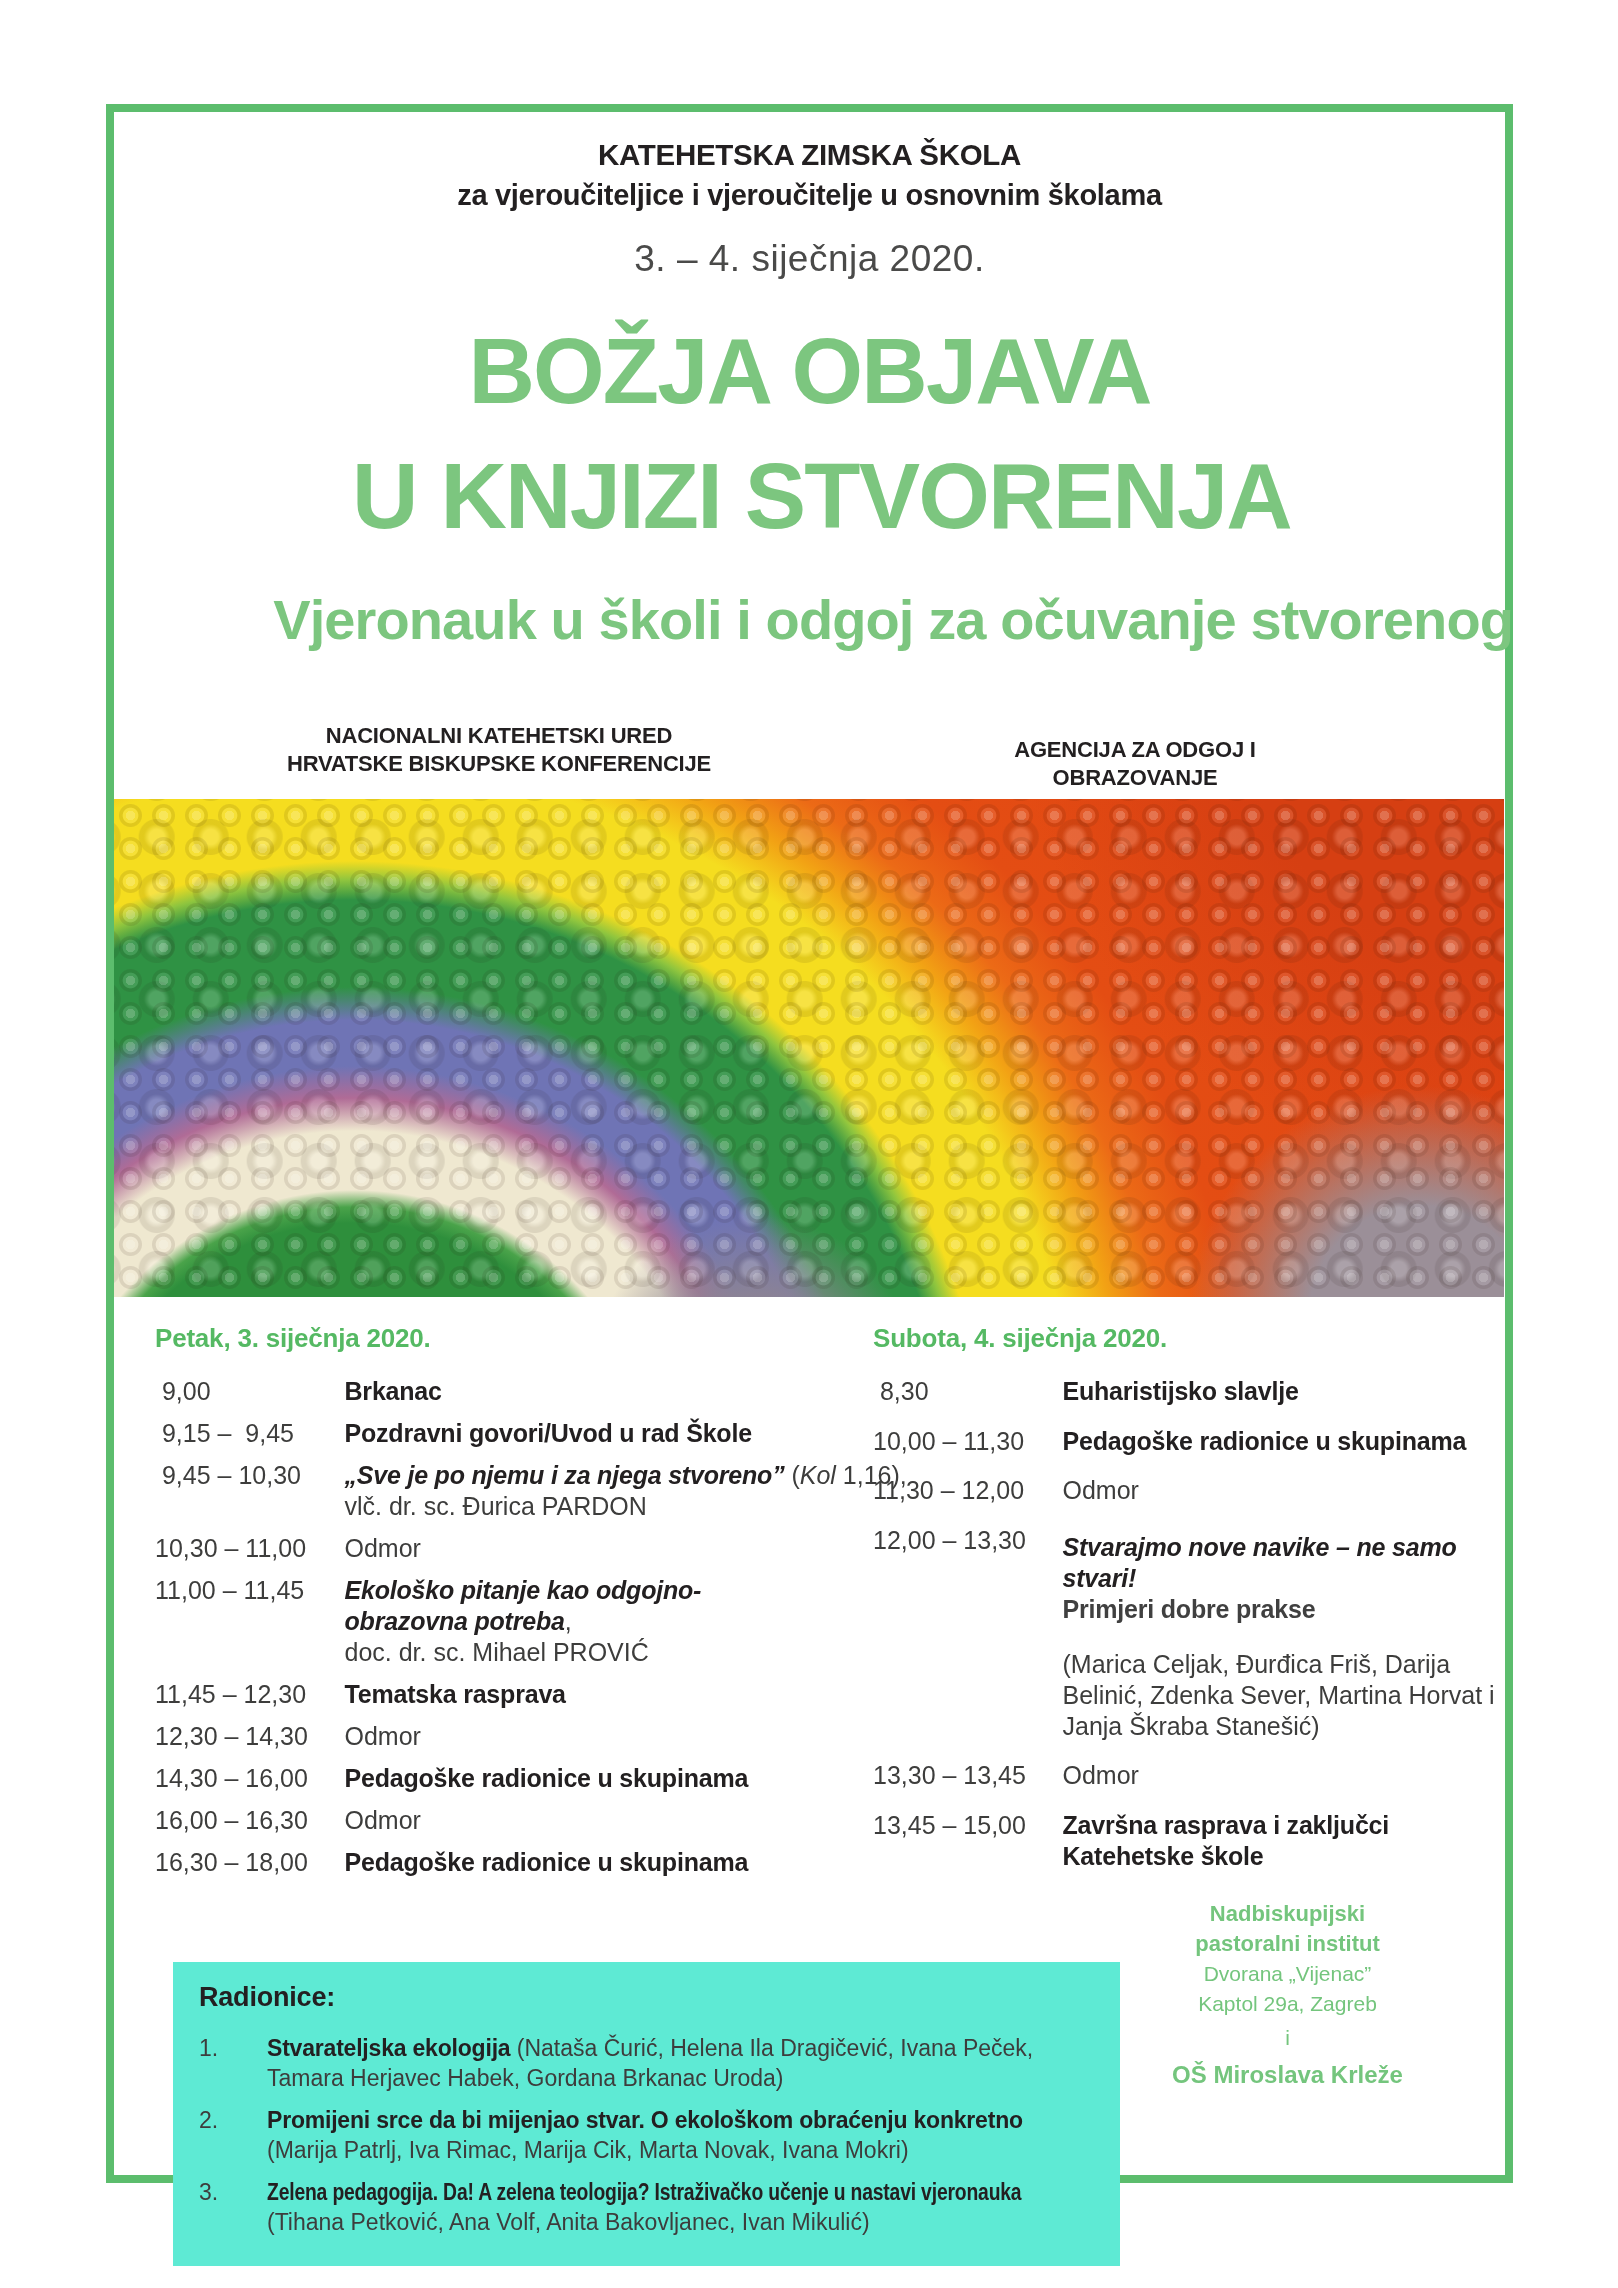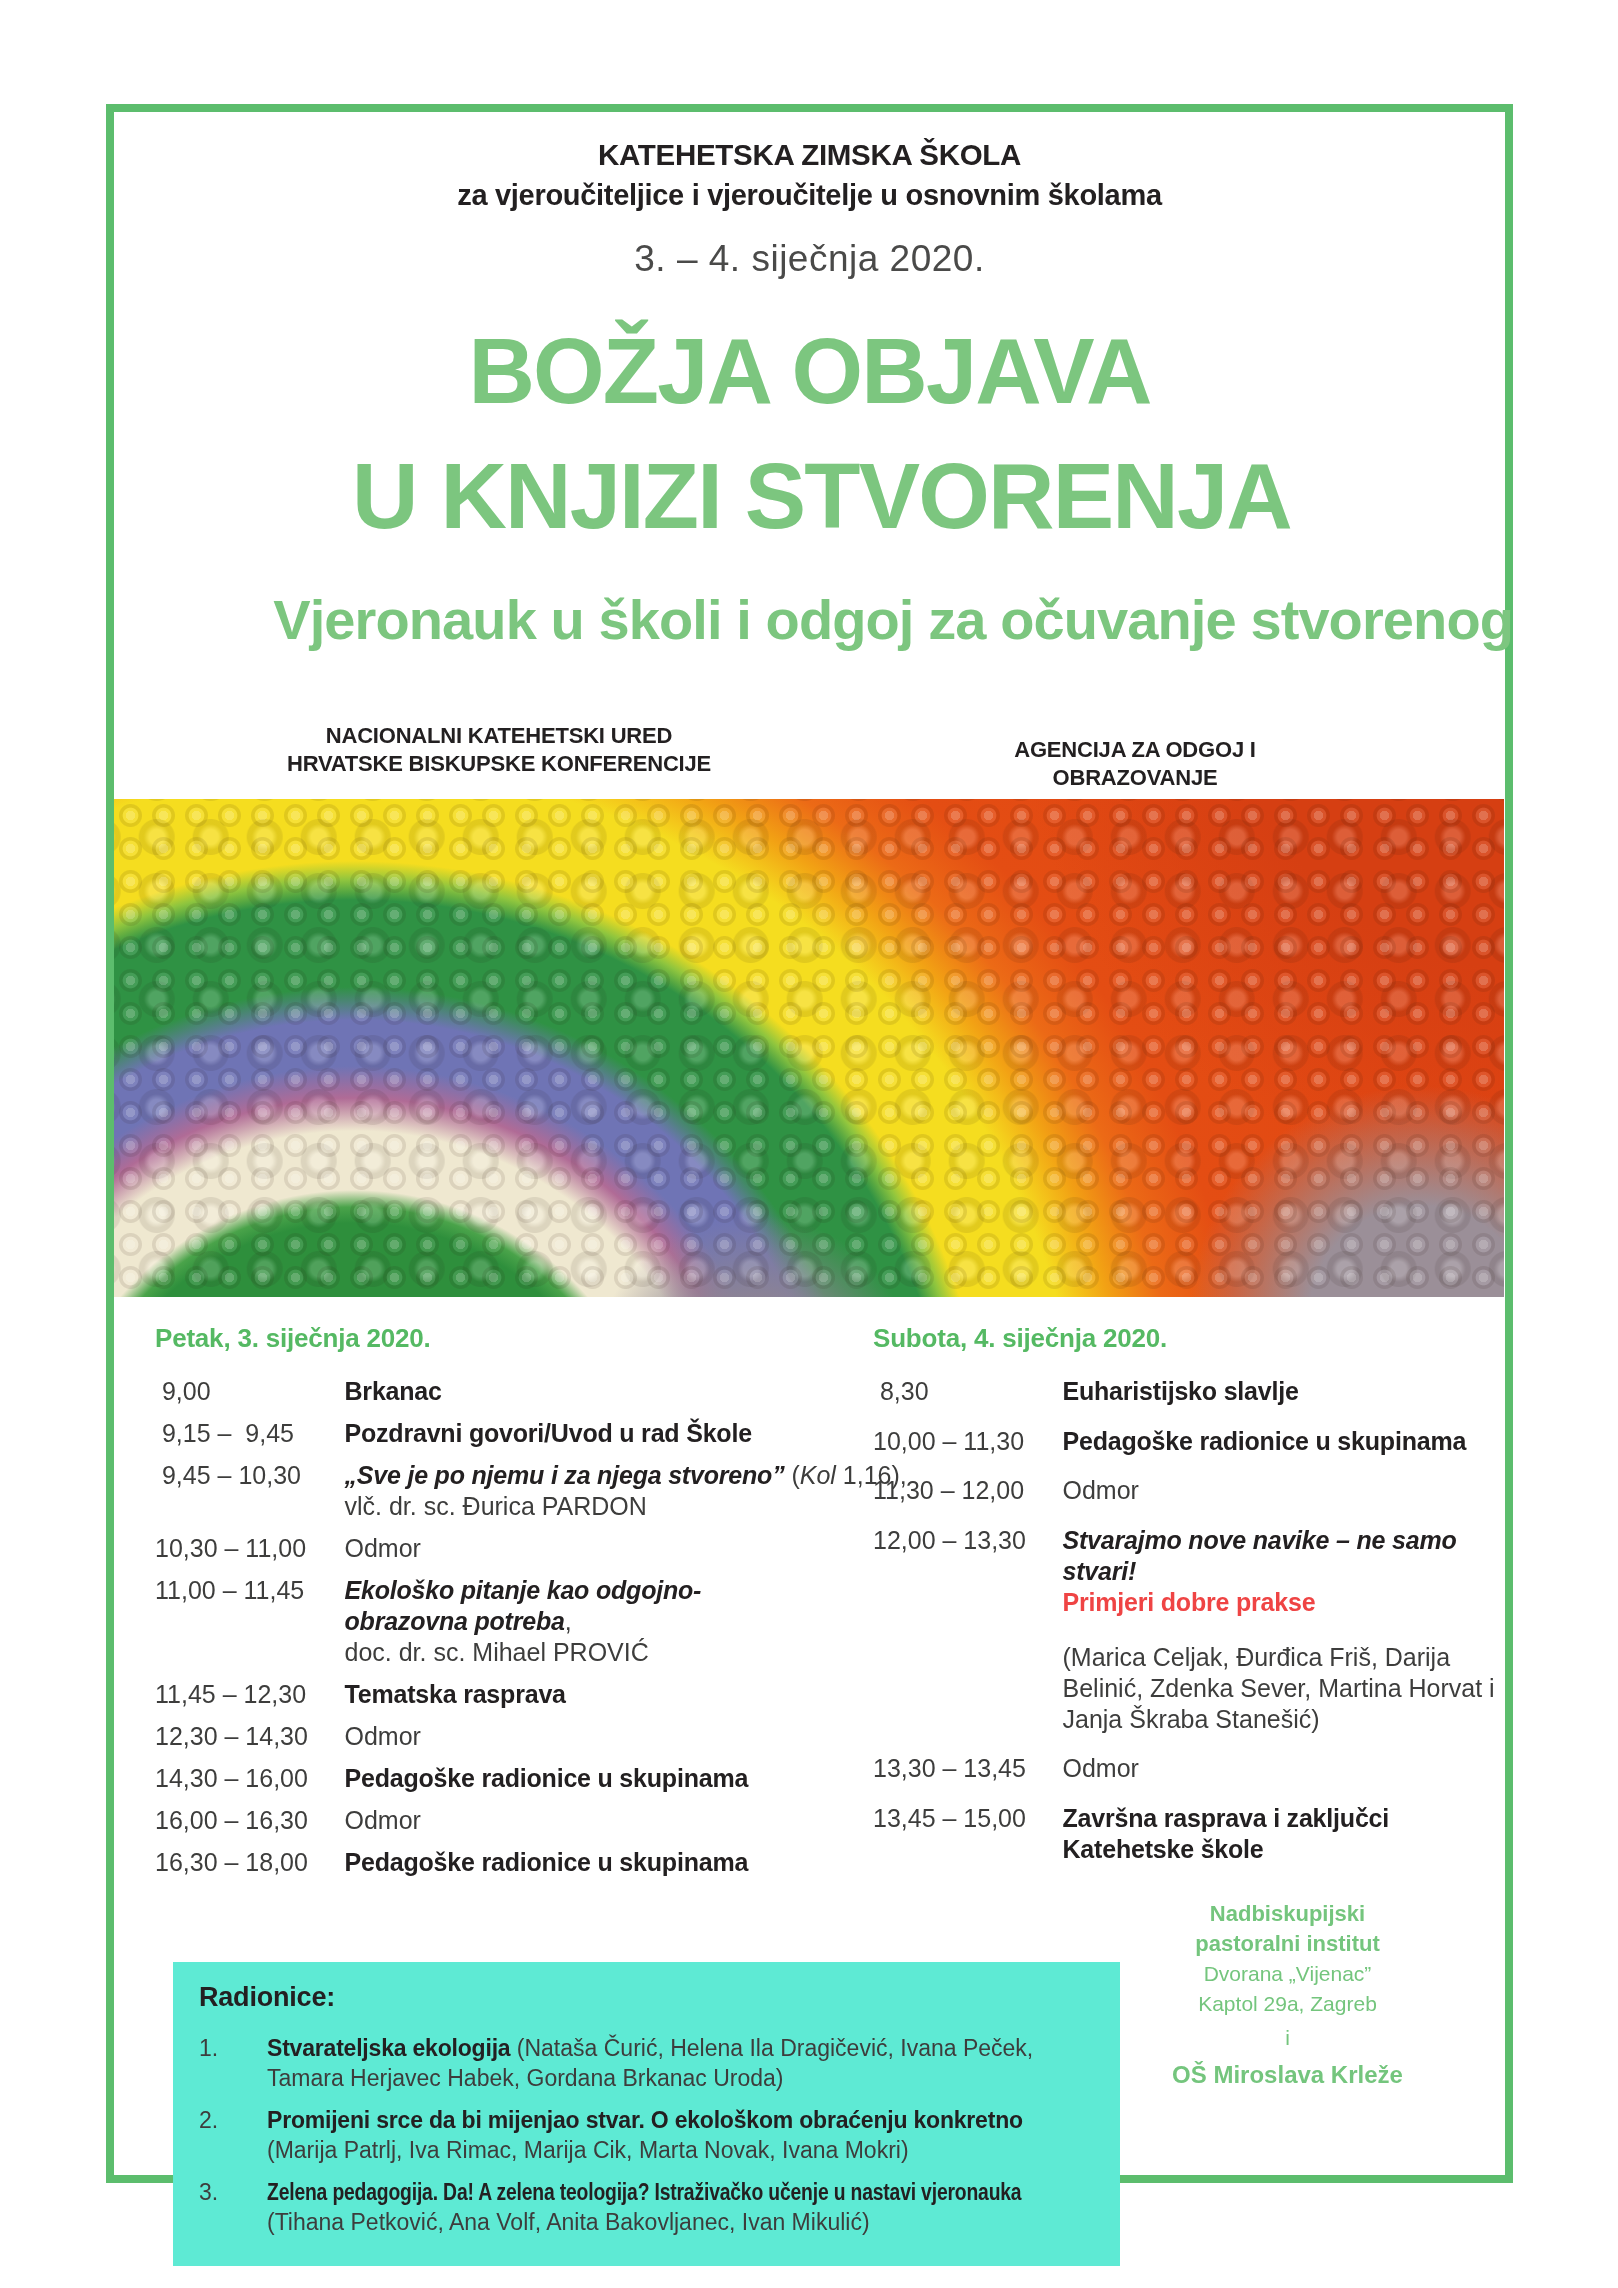--- a/index.html
+++ b/index.html
@@ -57,25 +57,25 @@
   .day-head{font-size:26px;font-weight:bold;color:#55b963;margin-bottom:22px;letter-spacing:-0.2px;}
   .fri{left:155px;top:1323px;width:720px;}
   .sat{left:873px;top:1323px;width:637px;}
   .row{display:flex;margin-bottom:11px;}
   .sat .row{margin-bottom:18.5px;}
   .time{width:171px;flex:none;white-space:pre;}
   .fri .desc{flex:1;max-width:531px;}
   .sat .desc{flex:1;max-width:444px;}
   .desc{margin-left:18.5px;}
   .b{font-weight:bold;color:#232021;letter-spacing:-0.2px;}
-  .bi{font-weight:bold;font-style:italic;color:#232021;letter-spacing:-0.2px;}
+  .bi{font-weight:bold;font-style:italic;color:#232021;letter-spacing:-0.2px;margin-top:7px;}
   .it{font-style:italic;}
   .nowrap{white-space:nowrap;}
   .narrow{max-width:415px;}
-  .green-b{font-weight:bold;color:#ef4444;letter-spacing:-0.2px;}
+  .green-b{font-weight:bold;color:#404040;letter-spacing:-0.2px;}
   .names{margin-top:24px;}
 
   .ws-box{
     left:173px;top:1962px;width:947px;
     background:#5eead4;
     padding:20px 26px 16.6px 26px;
     box-sizing:border-box;
   }
   .ws-head{font-size:27px;font-weight:bold;margin-bottom:20px;letter-spacing:-0.2px;}
   .ws-item{display:flex;margin-bottom:12px;font-size:23px;line-height:30px;color:#3d3d3c;}

